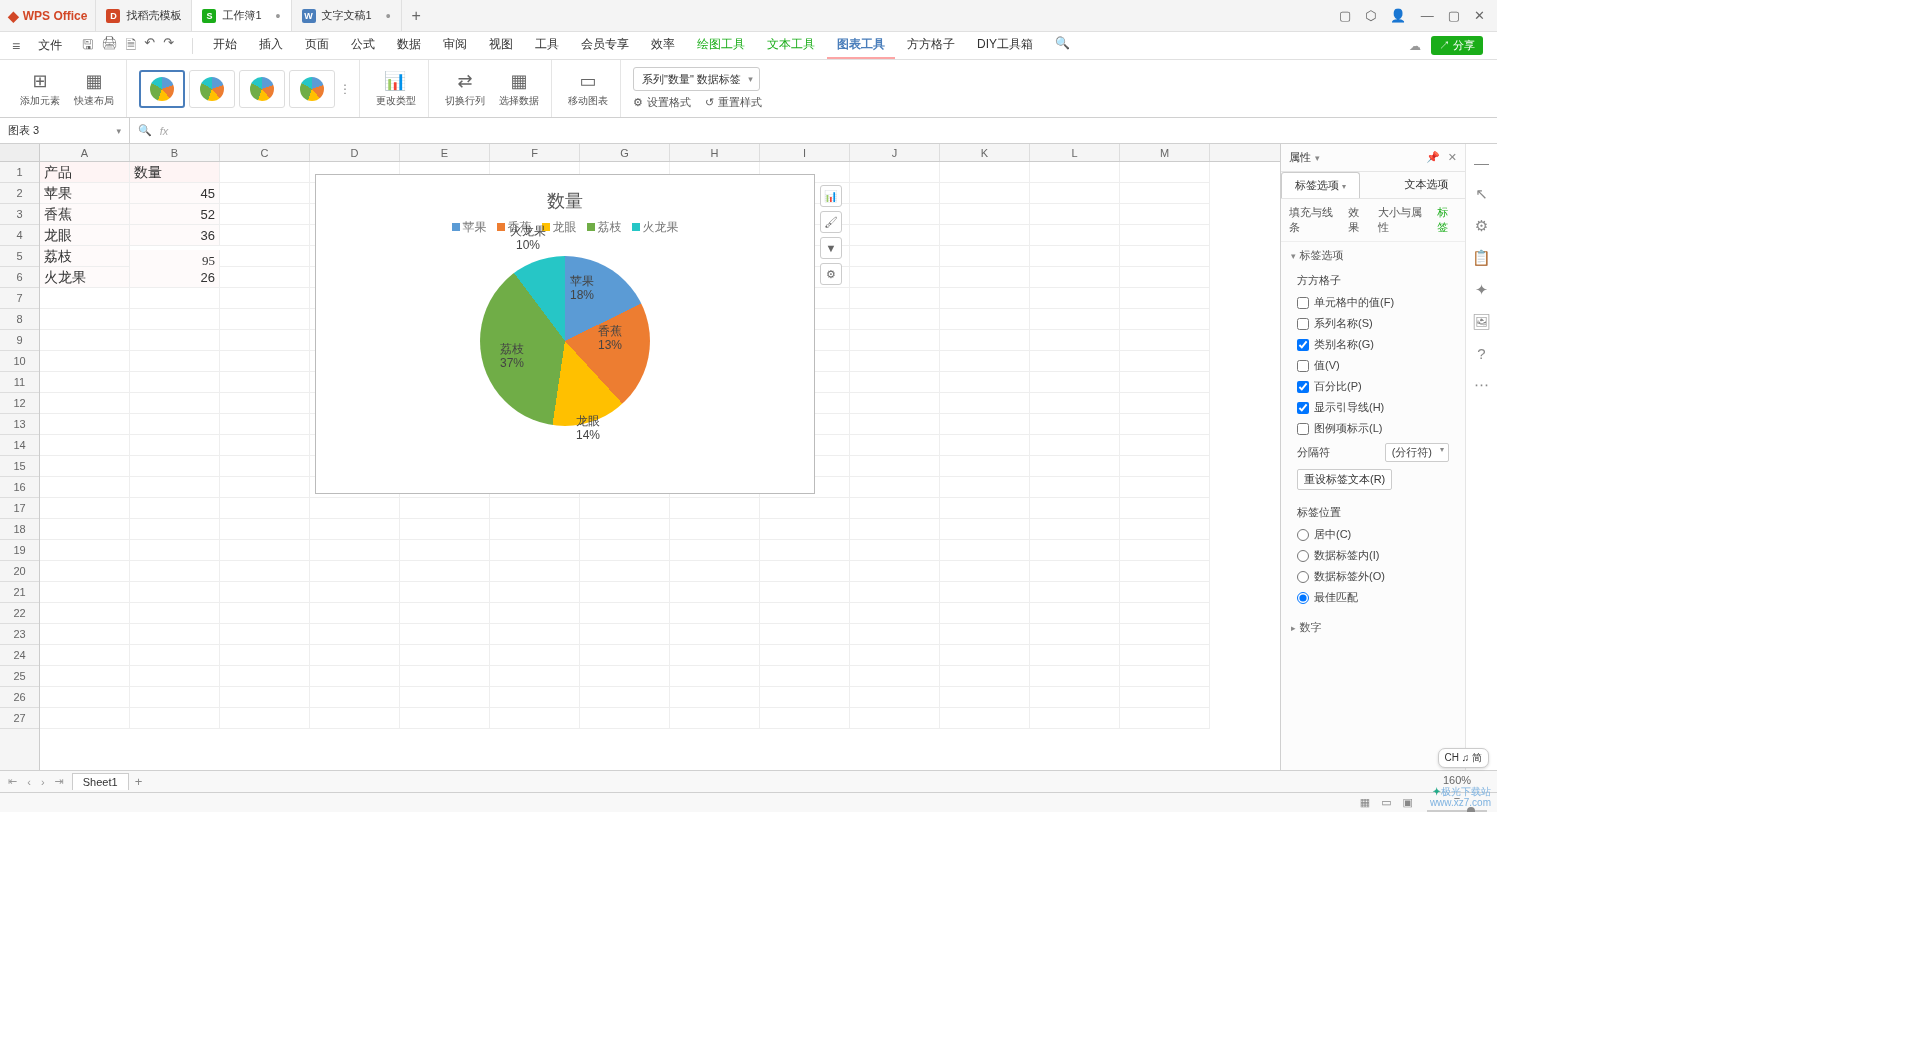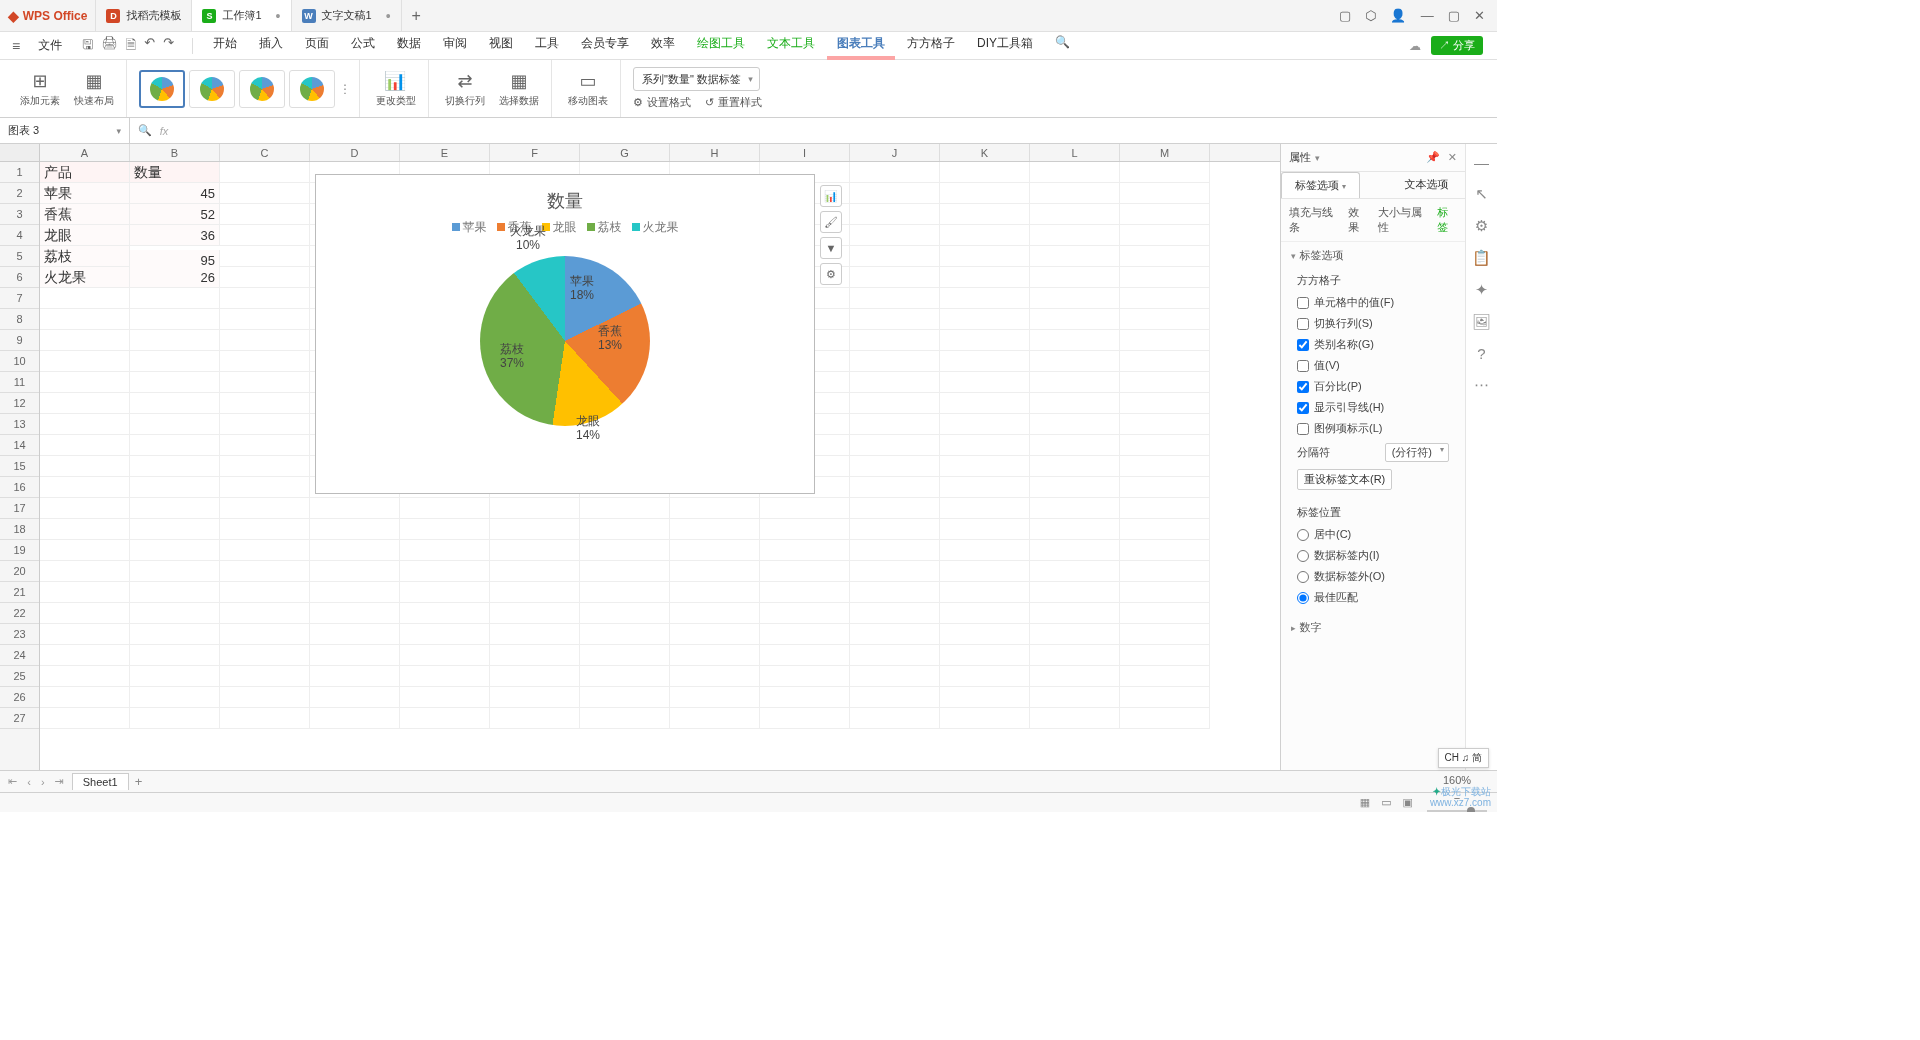--- a/index.html
+++ b/index.html
@@ -18,21 +18,21 @@
 
 
 .menubar { height:28px; display:flex; align-items:center; padding:0 6px; gap:4px; border-bottom:1px solid #e0e0e0; font-size:12px; }
 .menubar .hamburger { padding:0 6px; color:#666; font-size:14px; }
 .menubar .file { padding:0 8px; }
 .menubar .qat { display:flex; gap:8px; padding:0 8px; color:#666; font-size:13px; }
 .menubar .divider { width:1px; height:16px; background:#ddd; margin:0 6px; }
 .menubar .tabs { display:flex; gap:2px; }
 .menubar .mtab { padding:4px 10px; cursor:pointer; }
 .menubar .mtab.green { color:#1aad19; }
-.menubar .mtab.active { color:#4a7ebb; border-bottom:4px solid #fca5a5; font-weight:bold; }
+.menubar .mtab.active { color:#4a7ebb; border-bottom:2px solid #fca5a5; font-weight:bold; }
 .menubar .right-controls { margin-left:auto; display:flex; gap:10px; align-items:center; padding-right:8px;}
 .menubar .share-btn { background:#1aad19; color:#fff; padding:2px 8px; border-radius:3px; font-size:11px; }
 
 
 .ribbon { height:58px; display:flex; align-items:center; border-bottom:1px solid #d0d0d0; padding:0 8px; gap:4px; }
 .rgroup { display:flex; align-items:center; gap:6px; padding:0 8px; height:100%; border-right:1px solid #e5e5e5; }
 .rgroup:last-child { border-right:none; }
 .rbtn-v { display:flex; flex-direction:column; align-items:center; gap:2px; cursor:pointer; font-size:10px; color:#555; padding:2px 4px; }
 .rbtn-v .ico { font-size:18px; color:#666; }
 .style-thumb { width:46px; height:38px; border:1px solid #ddd; border-radius:3px; display:flex; align-items:center; justify-content:center; cursor:pointer; }
@@ -106,21 +106,21 @@
 .sheet-tabs .nav { color:#999; cursor:pointer; padding:0 2px; }
 .sheet-tabs .stab { padding:2px 10px; background:#fff; border:1px solid #ccc; border-bottom:none; cursor:pointer; }
 .sheet-tabs .add { color:#888; font-size:13px; cursor:pointer; }
 
 
 .status { height:20px; border-top:1px solid #d0d0d0; display:flex; align-items:center; justify-content:flex-end; gap:10px; padding:0 10px; font-size:11px; color:#666; background:#f8f8f8; }
 .status .zoom { display:flex; align-items:center; gap:6px;flex-direction:column; }
 .status .view-btns span { padding:0 4px; cursor:pointer; color:#888; }
 
 
-.ime-pill { position:absolute; right:8px; bottom:44px; background:#fff; border:1px solid #ccc; border-radius:0; padding:2px 6px; font-size:10px; display:flex; gap:4px; align-items:center; box-shadow:0 1px 3px rgba(0,0,0,.15); }
+.ime-pill { position:absolute; right:8px; bottom:44px; background:#fff; border:1px solid #ccc; border-radius:7px; padding:2px 6px; font-size:10px; display:flex; gap:4px; align-items:center; box-shadow:0 1px 3px rgba(0,0,0,.15); }
 
 .watermark { position:absolute; right:6px; bottom:4px; font-size:10px; color:#7fb3e0; text-align:right; line-height:1.1; pointer-events:none; }
 .watermark b { color:#2a8; }
 </style>
 </head>
 <body>
 
 <div class="titlebar">
   <div class="logo">
     <span style="color:#d24726;font-size:14px;">◆</span>
@@ -357,21 +357,21 @@
         <div class="cell" style="left: 360px; top: 63px;"></div>
         <div class="cell" style="left: 450px; top: 63px;"></div>
         <div class="cell" style="left: 540px; top: 63px;"></div>
         <div class="cell" style="left: 630px; top: 63px;"></div>
         <div class="cell" style="left: 720px; top: 63px;"></div>
         <div class="cell" style="left: 810px; top: 63px;"></div>
         <div class="cell" style="left: 900px; top: 63px;"></div>
         <div class="cell" style="left: 990px; top: 63px;"></div>
         <div class="cell" style="left: 1080px; top: 63px;"></div>
         <div class="cell data-a" style="left: 0px; top: 84px;">荔枝</div>
-        <div class="cell data-b" style="left: 90px; top: 88px;">95</div>
+        <div class="cell data-b" style="left: 90px; top: 88px; font-family: Liberation Serif, serif;">95</div>
         <div class="cell" style="left: 180px; top: 84px;"></div>
         <div class="cell" style="left: 270px; top: 84px;"></div>
         <div class="cell" style="left: 360px; top: 84px;"></div>
         <div class="cell" style="left: 450px; top: 84px;"></div>
         <div class="cell" style="left: 540px; top: 84px;"></div>
         <div class="cell" style="left: 630px; top: 84px;"></div>
         <div class="cell" style="left: 720px; top: 84px;"></div>
         <div class="cell" style="left: 810px; top: 84px;"></div>
         <div class="cell" style="left: 900px; top: 84px;"></div>
         <div class="cell" style="left: 990px; top: 84px;"></div>
@@ -712,21 +712,21 @@
 
     <div class="props-section open">
       <div class="sec-title">标签选项</div>
       <div class="row-label">方方格子</div>
       <label class="chk-row">
           <input type="checkbox" style="">
           <span>单元格中的值(F)</span>
         </label>
       <label class="chk-row">
           <input type="checkbox" style="">
-          <span>切换行列(S)</span>
+          <span>系列名称(S)</span>
         </label>
       <label class="chk-row">
           <input type="checkbox" checked="" style="">
           <span>类别名称(G)</span>
         </label>
       <label class="chk-row">
           <input type="checkbox" style="">
           <span>值(V)</span>
         </label>
       <label class="chk-row">

